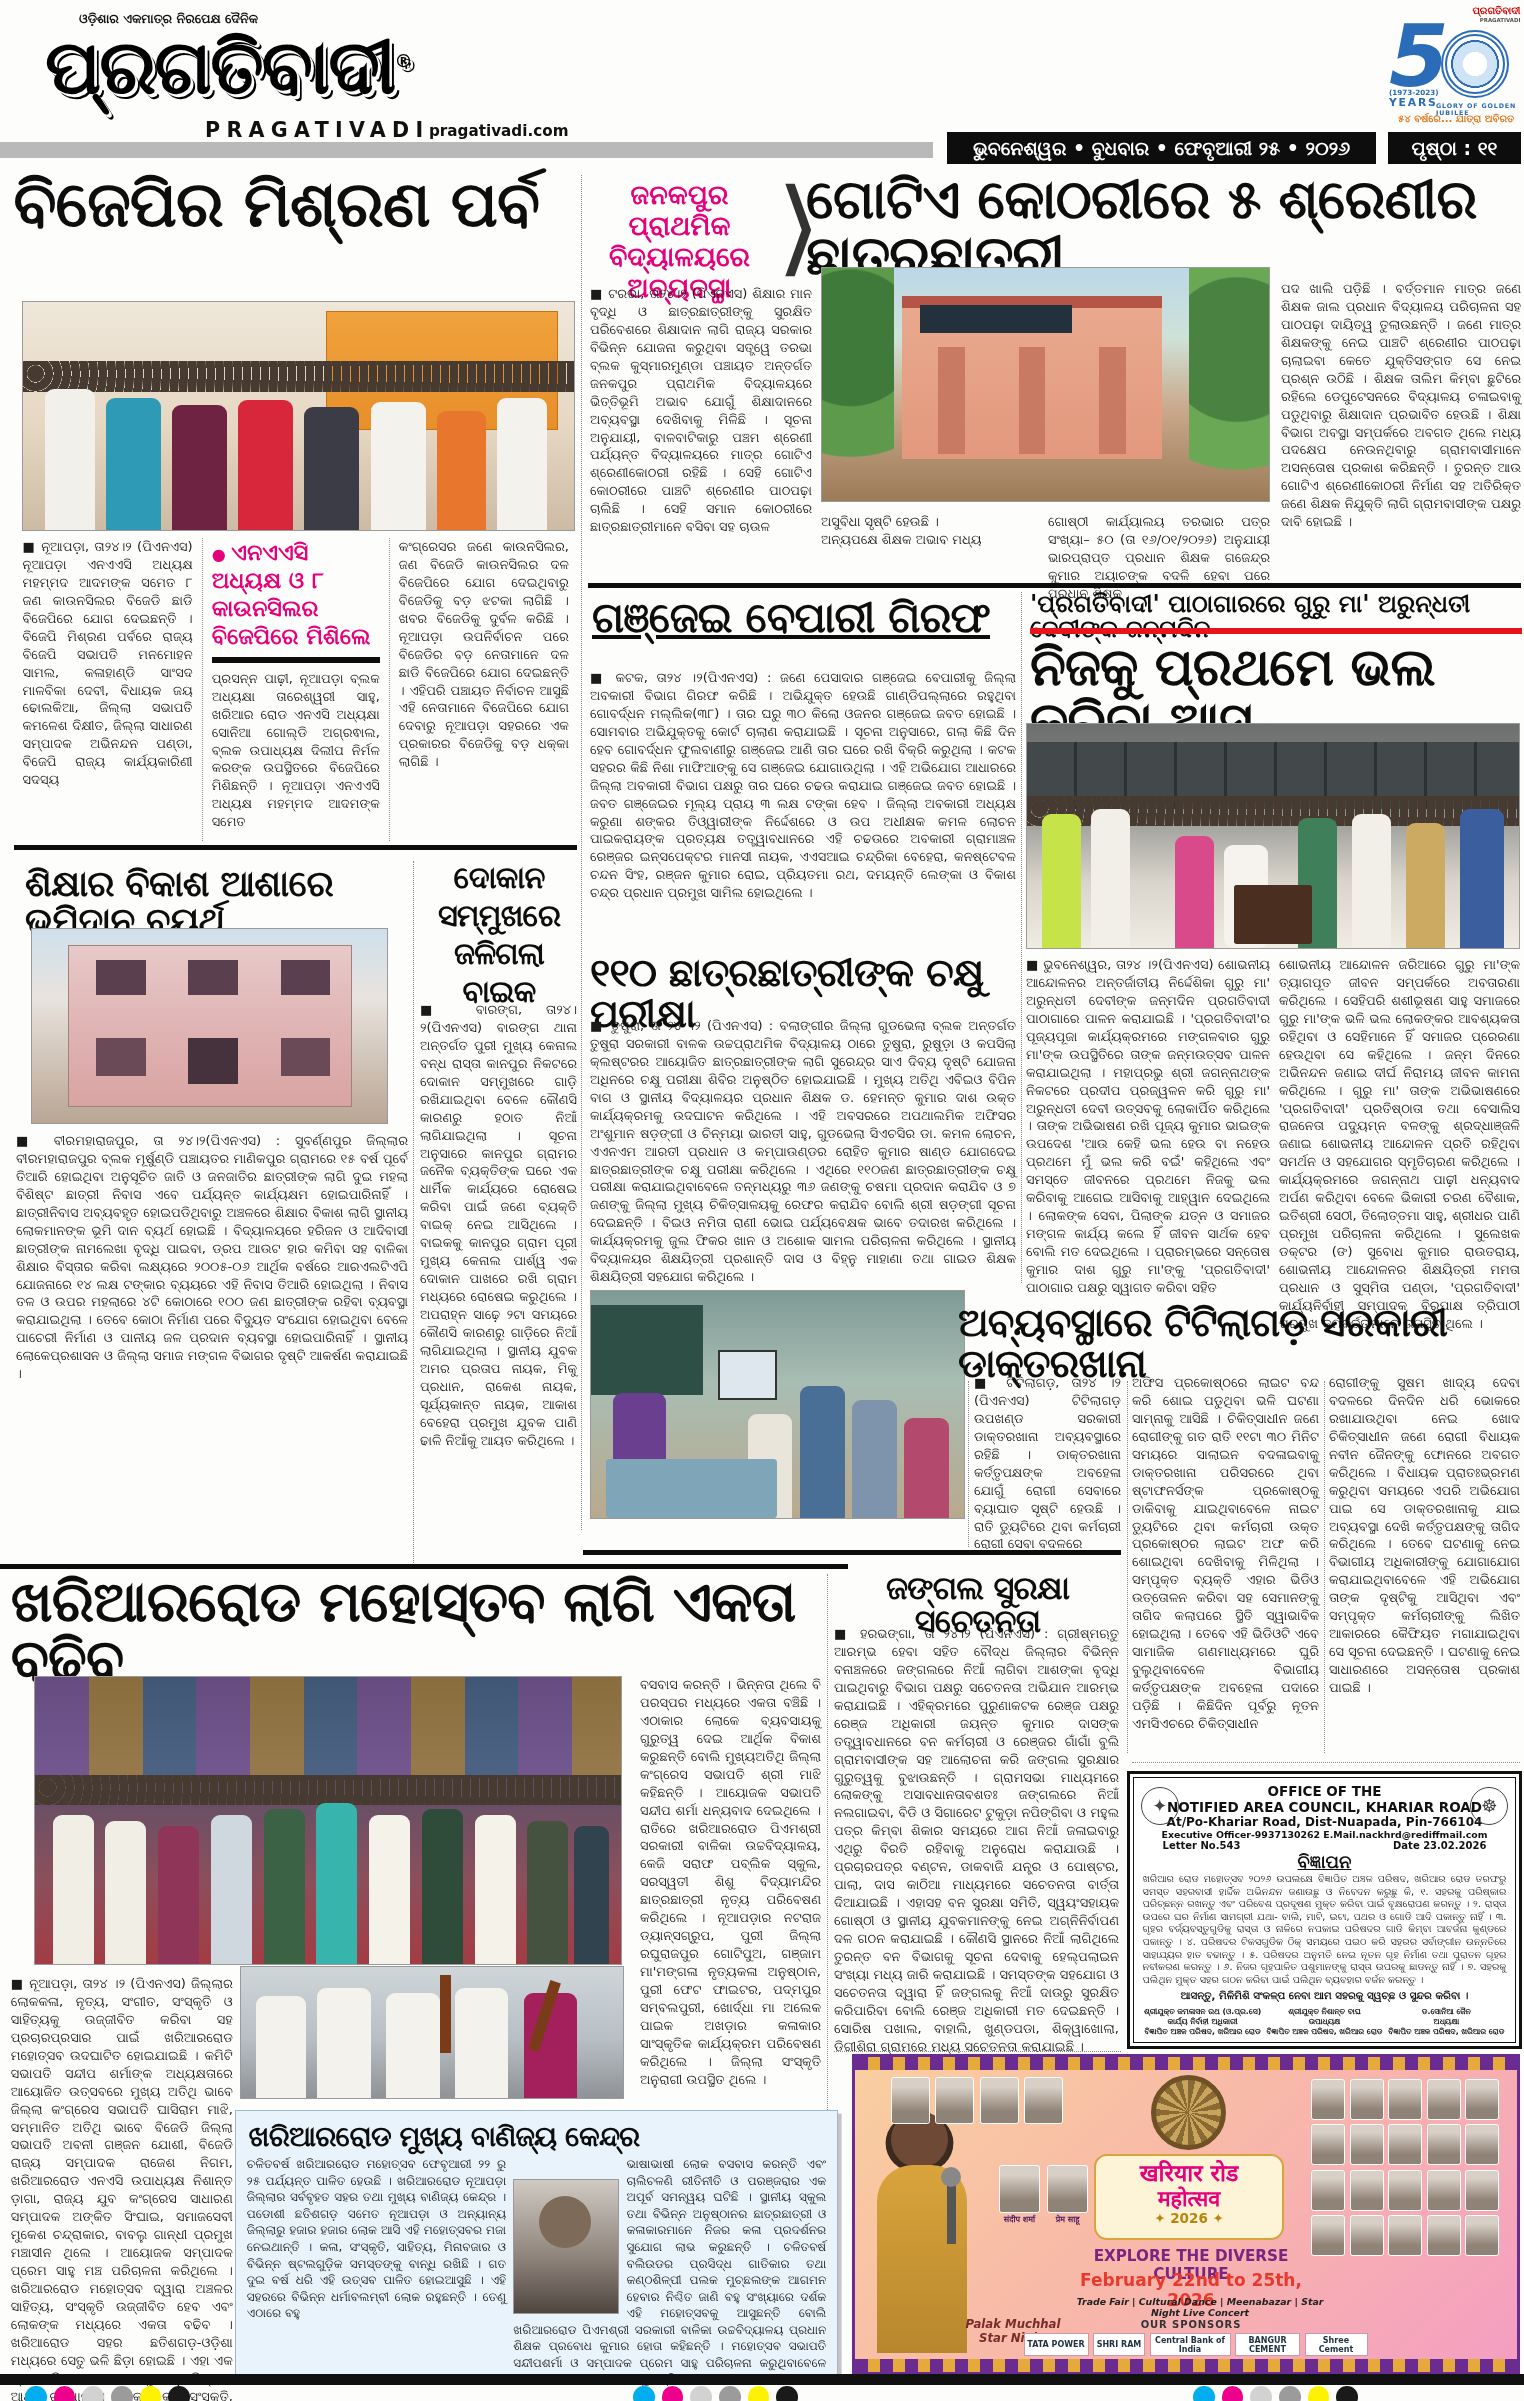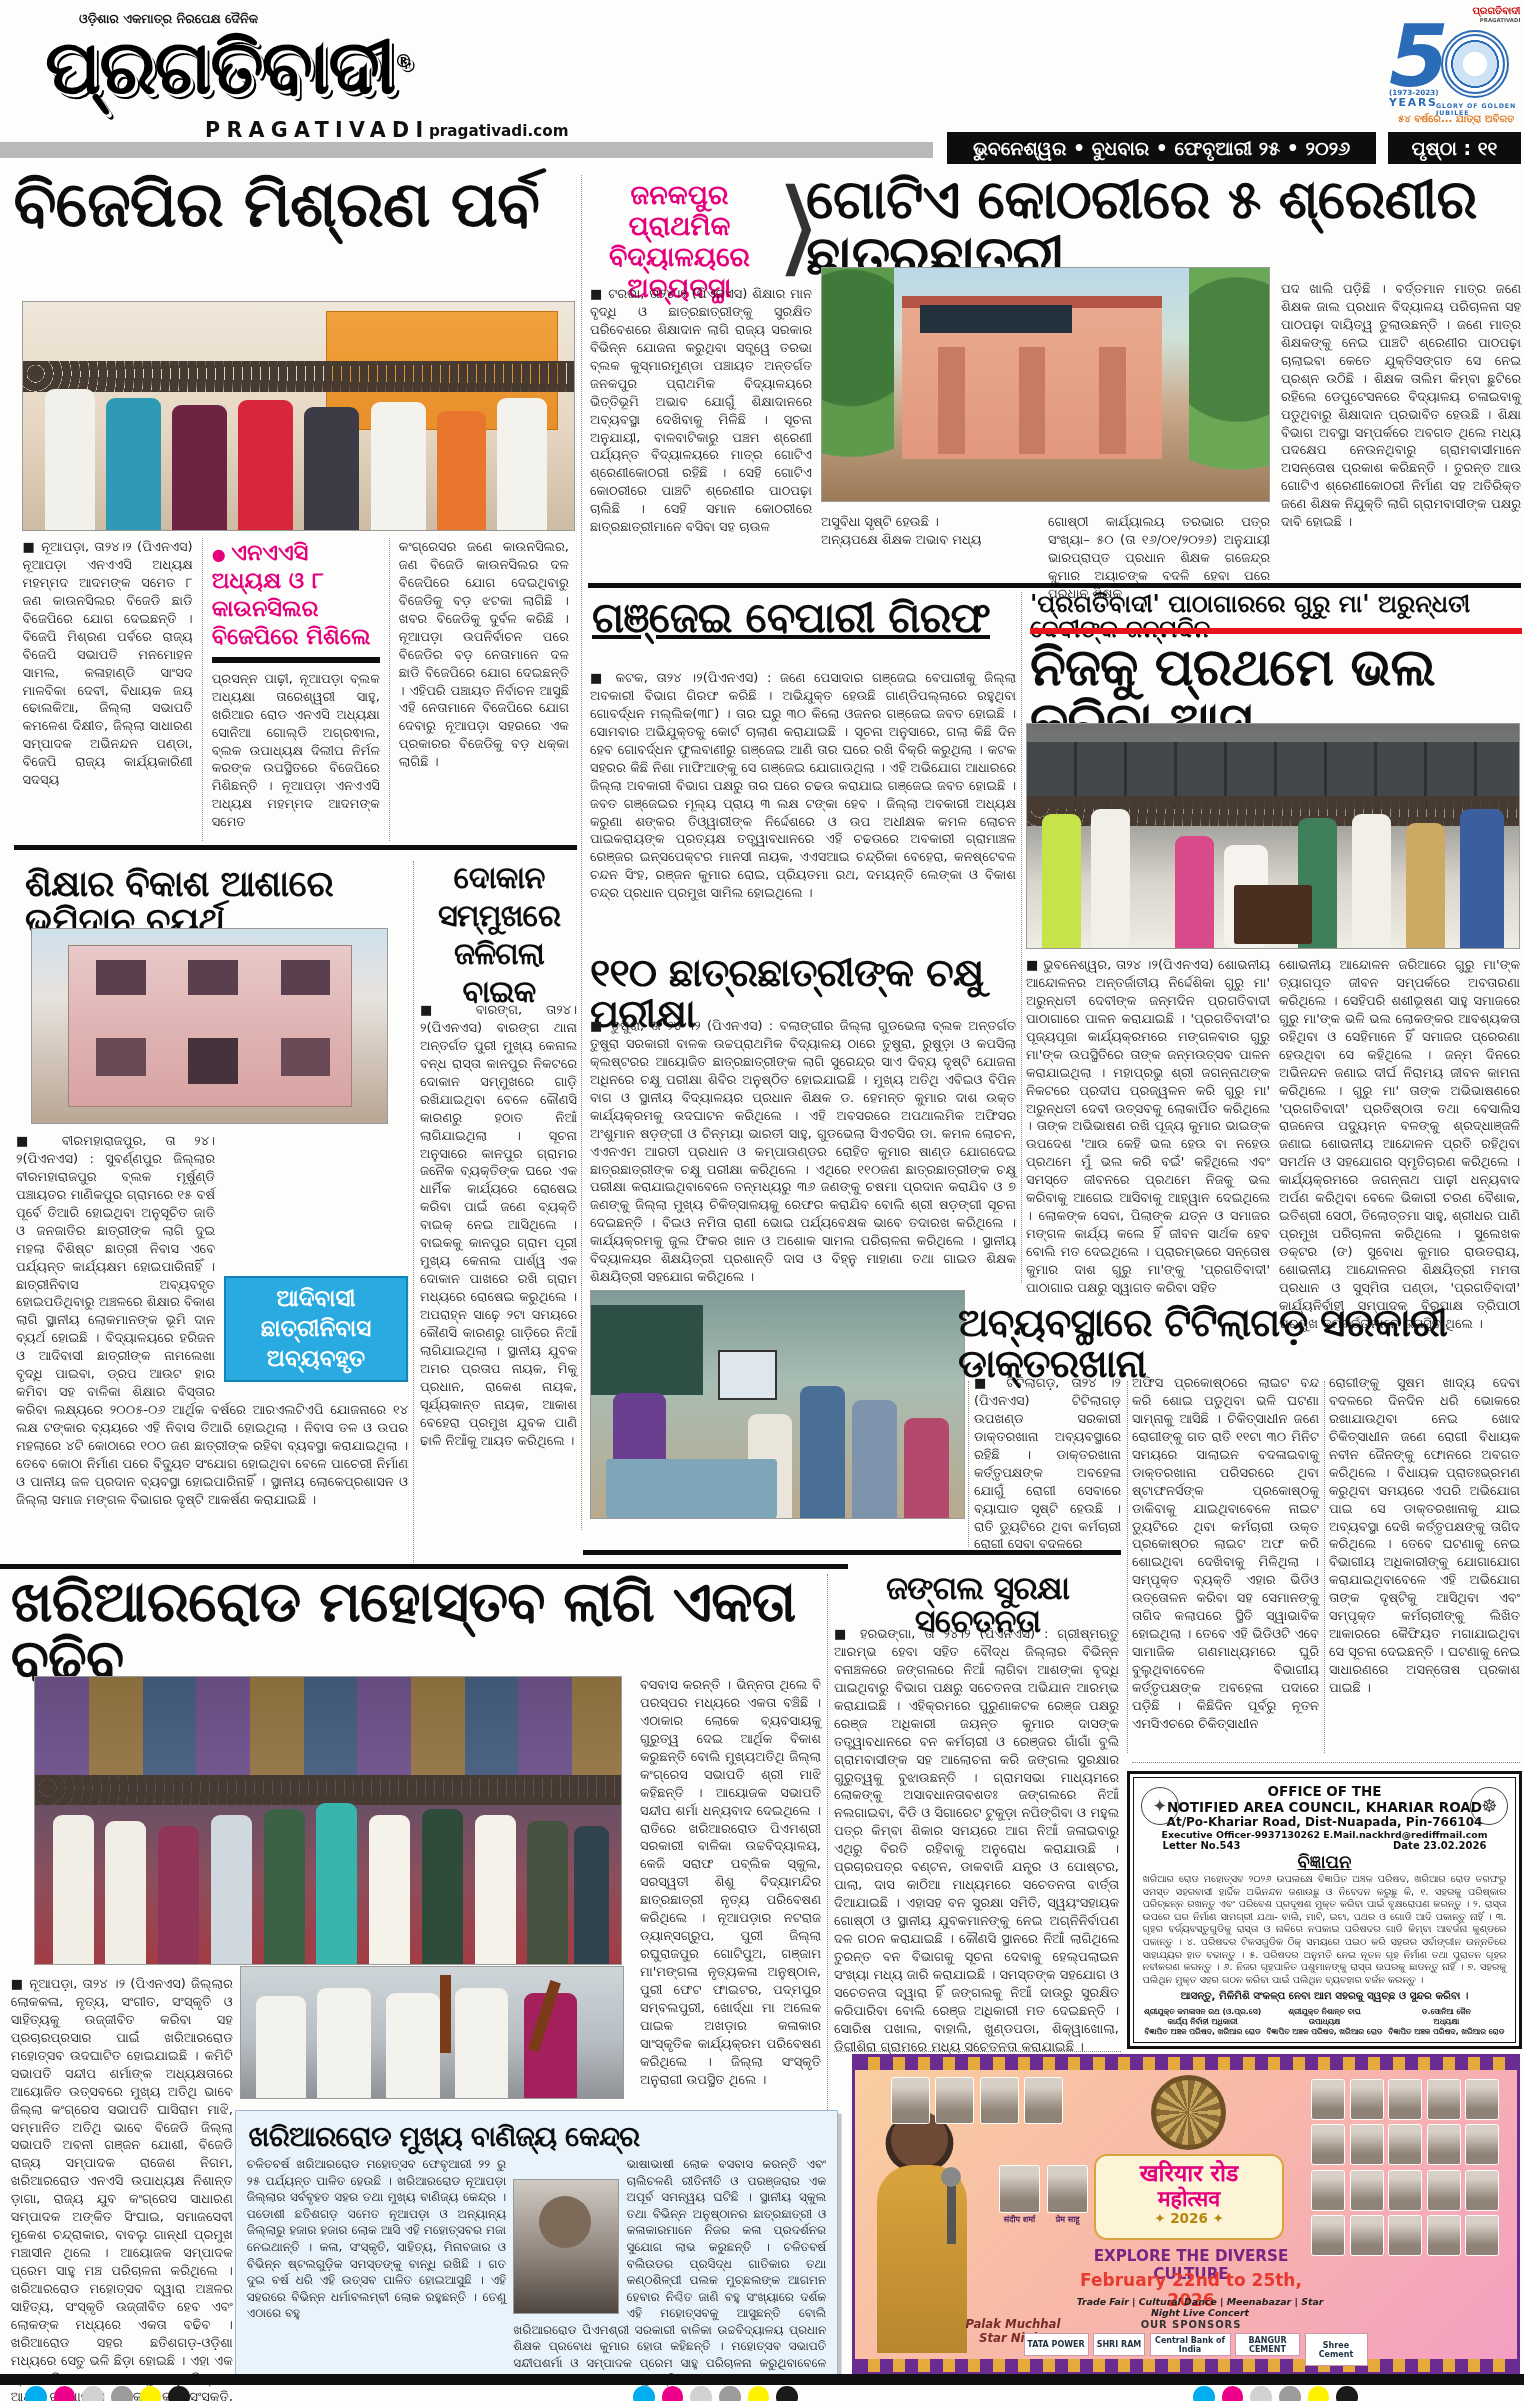--- a/index.html
+++ b/index.html
@@ -140,21 +140,20 @@
     <div class="abs photo" style="left:31px;top:928px;width:357px;height:196px;background:linear-gradient(180deg,#cfe0ec 0%,#e8e3de 35%,#b9a694 100%);" data-name="photo-hostel-building">
       <div class="abs" style="left:10%;top:8%;width:80%;height:84%;background:linear-gradient(180deg,#e8c9c9 0%,#e0b4b4 50%,#d9a3a3 100%);border:1.8px solid #9c8477;" data-name="hostel-building-graphic"></div>
       <div class="abs" style="left:18%;top:16%;width:14%;height:18%;background:#5a3f4e;" data-name="window-graphic"></div>
       <div class="abs" style="left:44%;top:16%;width:14%;height:18%;background:#5a3f4e;" data-name="window-graphic"></div>
       <div class="abs" style="left:70%;top:16%;width:14%;height:18%;background:#5a3f4e;" data-name="window-graphic"></div>
       <div class="abs" style="left:18%;top:56%;width:14%;height:20%;background:#6b4a58;" data-name="window-graphic"></div>
       <div class="abs" style="left:44%;top:56%;width:14%;height:24%;background:#46323c;" data-name="door-graphic"></div>
       <div class="abs" style="left:70%;top:56%;width:14%;height:20%;background:#6b4a58;" data-name="window-graphic"></div>
     </div>
     <div class="abs body-txt" style="left:16px;top:1132px;width:392px;height:432px;" data-name="article-e-body">
-      <div class="bluebox" style="float:right;width:184px;height:106px;margin:144px 0 7.2px 9px;font-size:23px;" data-name="bluebox-e">ଆଦିବାସୀ ଛାତ୍ରୀନିବାସ ଅବ୍ୟବହୃତ</div>
       <span data-name="article-e-text">■ ବୀରମହାରାଜପୁର, ତା ୨୪।୨(ପିଏନଏସ) : ସୁବର୍ଣ୍ଣପୁର ଜିଲ୍ଲାର ବୀରମହାରାଜପୁର ବ୍ଲକ ମୂର୍ଷୁଣ୍ଡି ପଞ୍ଚାୟତର ମାଣିକପୁର ଗ୍ରାମରେ ୧୫ ବର୍ଷ ପୂର୍ବେ ତିଆରି ହୋଇଥିବା ଅନୁସୂଚିତ ଜାତି ଓ ଜନଜାତିର ଛାତ୍ରୀଙ୍କ ଲାଗି ଦୁଇ ମହଲା ବିଶିଷ୍ଟ ଛାତ୍ରୀ ନିବାସ ଏବେ ପର୍ଯ୍ୟନ୍ତ କାର୍ଯ୍ୟକ୍ଷମ ହୋଇପାରିନାହିଁ । ଛାତ୍ରୀନିବାସ ଅବ୍ୟବହୃତ ହୋଇପଡିଥିବାରୁ ଅଞ୍ଚଳରେ ଶିକ୍ଷାର ବିକାଶ ଲାଗି ସ୍ଥାନୀୟ ଲୋକମାନଙ୍କ ଭୂମି ଦାନ ବ୍ୟର୍ଥ ହୋଇଛି । ବିଦ୍ୟାଳୟରେ ହରିଜନ ଓ ଆଦିବାସୀ ଛାତ୍ରୀଙ୍କ ନାମଲେଖା ବୃଦ୍ଧି ପାଇବା, ଡ୍ରପ ଆଉଟ ହାର କମିବା ସହ ବାଳିକା ଶିକ୍ଷାର ବିସ୍ତାର କରିବା ଲକ୍ଷ୍ୟରେ ୨୦୦୫-୦୬ ଆର୍ଥିକ ବର୍ଷରେ ଆରଏଲଟିଏପି ଯୋଜନାରେ ୧୪ ଲକ୍ଷ ଟଙ୍କାର ବ୍ୟୟରେ ଏହି ନିବାସ ତିଆରି ହୋଇଥିଲା । ନିବାସ ତଳ ଓ ଉପର ମହଲାରେ ୪ଟି କୋଠାରେ ୧୦୦ ଜଣ ଛାତ୍ରୀଙ୍କ ରହିବା ବ୍ୟବସ୍ଥା କରାଯାଇଥିଲା । ତେବେ କୋଠା ନିର୍ମାଣ ପରେ ବିଦ୍ୟୁତ ସଂଯୋଗ ହୋଇଥିବା ବେଳେ ପାଚେରୀ ନିର୍ମାଣ ଓ ପାନୀୟ ଜଳ ପ୍ରଦାନ ବ୍ୟବସ୍ଥା ହୋଇପାରିନାହିଁ । ସ୍ଥାନୀୟ ଲୋକେପ୍ରଶାସନ ଓ ଜିଲ୍ଲା ସମାଜ ମଙ୍ଗଳ ବିଭାଗର ଦୃଷ୍ଟି ଆକର୍ଷଣ କରାଯାଇଛି ।</span>
     </div>
     <div class="abs dotv" style="left:413px;top:861px;height:704px;" data-name="column-separator"></div>
     <div class="abs body-txt" style="left:420px;top:1001px;width:157px;height:563px;" data-name="article-f-body">■ ବାରଙ୍ଗ, ତା୨୪।୨(ପିଏନଏସ) ବାରଙ୍ଗ ଥାନା ଅନ୍ତର୍ଗତ ପୁରୀ ମୁଖ୍ୟ କେନାଲ ବନ୍ଧ ରାସ୍ତା କାନପୁର ନିକଟରେ ଦୋକାନ ସମ୍ମୁଖରେ ଗାଡ଼ି ରଖିଯାଇଥିବା ବେଳେ କୌଣସି କାରଣରୁ ହଠାତ ନିଆଁ ଲାଗିଯାଇଥିଲା । ସୂଚନା ଅନୁସାରେ କାନପୁର ଗ୍ରାମର ଜନୈକ ବ୍ୟକ୍ତିଙ୍କ ଘରେ ଏକ ଧାର୍ମିକ କାର୍ଯ୍ୟରେ ରୋଷେଇ କରିବା ପାଇଁ ଜଣେ ବ୍ୟକ୍ତି ବାଇକ୍ ନେଇ ଆସିଥିଲେ । ବାଇକକୁ କାନପୁର ଗ୍ରାମ ପୂରୀ ମୁଖ୍ୟ କେନାଲ ପାର୍ଶ୍ୱ ଏକ ଦୋକାନ ପାଖରେ ରଖି ଗ୍ରାମ ମଧ୍ୟରେ ରୋଷେଇ କରୁଥିଲେ । ଅପରାହ୍ନ ସାଢ଼େ ୨ଟା ସମୟରେ କୌଣସି କାରଣରୁ ଗାଡ଼ିରେ ନିଆଁ ଲାଗିଯାଇଥିଲା । ସ୍ଥାନୀୟ ଯୁବକ ଅମର ପ୍ରତାପ ନାୟକ, ମିକୁ ପ୍ରଧାନ, ରାକେଶ ନାୟକ, ସୂର୍ଯ୍ୟକାନ୍ତ ନାୟକ, ଆକାଶ ବେହେରା ପ୍ରମୁଖ ଯୁବକ ପାଣି ଢାଳି ନିଆଁକୁ ଆୟତ କରିଥିଲେ ।</div>
   </section>
 
   <section data-name="article-eye-camp">
     <h2 class="abs hl" style="left:590px;top:953px;width:429px;font-size:39px;margin:0;" data-name="headline-g">୧୧୦ ଛାତ୍ରଛାତ୍ରୀଙ୍କ ଚକ୍ଷୁ ପରୀକ୍ଷା</h2>
     <div class="abs body-txt" style="left:590px;top:1017px;width:426px;height:267px;" data-name="article-g-body">■ ତୁଷୁରା, ତା ୨୪ ।୨ (ପିଏନଏସ) : ବଲାଙ୍ଗୀର ଜିଲ୍ଲା ଗୁଡଭେଲା ବ୍ଲକ ଅନ୍ତର୍ଗତ ତୁଷୁରା ସରକାରୀ ବାଳକ ଉଚ୍ଚପ୍ରାଥମିକ ବିଦ୍ୟାଳୟ ଠାରେ ତୁଷୁରା, ରୁଷୁଡ଼ା ଓ କପସିଲା କ୍ଲଷ୍ଟରର ଆୟୋଜିତ ଛାତ୍ରଛାତ୍ରୀଙ୍କ ଲାଗି ସୁରେନ୍ଦ୍ର ସାଏ ଦିବ୍ୟ ଦୃଷ୍ଟି ଯୋଜନା ଅଧିନରେ ଚକ୍ଷୁ ପରୀକ୍ଷା ଶିବିର ଅନୁଷ୍ଠିତ ହୋଇଯାଇଛି । ମୁଖ୍ୟ ଅତିଥି ଏବିଇଓ ବିପିନ ବାଗ ଓ ସ୍ଥାନୀୟ ବିଦ୍ୟାଳୟର ପ୍ରଧାନ ଶିକ୍ଷକ ଡ. ହେମନ୍ତ କୁମାର ଦାଶ ଉକ୍ତ କାର୍ଯ୍ୟକ୍ରମକୁ ଉଦଘାଟନ କରିଥିଲେ । ଏହି ଅବସରରେ ଅପଥାଲମିକ ଅଫିସର ଅଂଶୁମାନ ଷଡ଼ଙ୍ଗୀ ଓ ଚିନ୍ମୟା ଭାରତୀ ସାହୁ, ଗୁଡଭେଲା ସିଏଚସିର ଡା. କମଳ ଲୋଚନ, ଏଏନଏମ ଆରତୀ ପ୍ରଧାନ ଓ କମ୍ପାଉଣ୍ଡର ରୋହିତ କୁମାର ଷାଣ୍ଡ ଯୋଗଦେଇ ଛାତ୍ରଛାତ୍ରୀଙ୍କ ଚକ୍ଷୁ ପରୀକ୍ଷା କରିଥିଲେ । ଏଥିରେ ୧୧୦ଜଣ ଛାତ୍ରଛାତ୍ରୀଙ୍କ ଚକ୍ଷୁ ପରୀକ୍ଷା କରାଯାଇଥିବାବେଳେ ତନ୍ମଧ୍ୟରୁ ୩୬ ଜଣଙ୍କୁ ଚଷମା ପ୍ରଦାନ କରାଯିବ ଓ ୭ ଜଣଙ୍କୁ ଜିଲ୍ଲା ମୁଖ୍ୟ ଚିକିତ୍ସାଳୟକୁ ରେଫର କରାଯିବ ବୋଲି ଶ୍ରୀ ଷଡ଼ଙ୍ଗୀ ସୂଚନା ଦେଇଛନ୍ତି । ବିଇଓ ନମିତା ରାଣୀ ଭୋଇ ପର୍ଯ୍ୟବେକ୍ଷକ ଭାବେ ତଦାରଖ କରିଥିଲେ । କାର୍ଯ୍ୟକ୍ରମକୁ ଜୁଲ ଫିକର ଖାନ ଓ ଅଶୋକ ସାମଲ ପରିଚାଳନା କରିଥିଲେ । ସ୍ଥାନୀୟ ବିଦ୍ୟାଳୟର ଶିକ୍ଷୟିତ୍ରୀ ପ୍ରଶାନ୍ତି ଦାସ ଓ ବିହ୍ନୁ ମାହାଣା ତଥା ଗାଇଡ ଶିକ୍ଷକ ଶିକ୍ଷୟିତ୍ରୀ ସହଯୋଗ କରିଥିଲେ ।</div>
     <div class="abs photo" style="left:590px;top:1290px;width:375px;height:229px;background:linear-gradient(180deg,#7f9a96 0%,#a8bdb3 40%,#b9a98e 100%);" data-name="photo-eye-exam">
@@ -304,21 +303,21 @@
     </div>
     <div class="abs" style="left:224px;top:190px;width:224px;text-align:center;font-size:15.2px;font-weight:900;color:#7b2482;" data-name="ad-explore">EXPLORE THE DIVERSE CULTURE</div>
     <div class="abs" style="left:224px;top:213px;width:224px;text-align:center;font-size:17px;font-weight:900;color:#e8392e;" data-name="ad-dates">February 22nd to 25th, 2026</div>
     <div class="abs" style="left:215px;top:239px;width:260px;text-align:center;font-size:9.4px;font-weight:700;font-style:italic;color:#222;" data-name="ad-events">Trade Fair | Cultural Dance | Meenabazar | Star Night Live Concert</div>
     <div class="abs" style="left:260px;top:262px;width:152px;text-align:center;font-size:10px;font-weight:900;color:#333;letter-spacing:0.9px;" data-name="ad-sponsors-label">OUR SPONSORS</div>
     <div class="abs" style="left:161px;top:276px;width:359px;display:flex;gap:4.5px;justify-content:center;" data-name="ad-sponsors-row">
       <div class="chip" style="width:65px;height:23px;" data-name="sponsor-chip">TATA POWER</div>
       <div class="chip" style="width:52px;height:23px;" data-name="sponsor-chip">SHRI RAM</div>
       <div class="chip" style="width:81px;height:23px;" data-name="sponsor-chip">Central Bank of India</div>
       <div class="chip" style="width:65px;height:23px;" data-name="sponsor-chip">BANGUR CEMENT</div>
-      <div class="chip" style="width:63px;height:33px;" data-name="sponsor-chip">Shree Cement</div>
+      <div class="chip" style="width:63px;height:23px;" data-name="sponsor-chip">Shree Cement</div>
     </div>
 
     <div class="abs" style="right:12.6px;top:21.5px;width:193px;display:flex;flex-wrap:wrap;gap:4.5px;" data-name="ad-member-portrait-grid">
       <div class="port" style="width:34px;height:41px;" data-name="member-portrait"></div>
       <div class="port" style="width:34px;height:41px;" data-name="member-portrait"></div>
       <div class="port" style="width:34px;height:41px;" data-name="member-portrait"></div>
       <div class="port" style="width:34px;height:41px;" data-name="member-portrait"></div>
       <div class="port" style="width:34px;height:41px;" data-name="member-portrait"></div>
       <div class="port" style="width:34px;height:41px;" data-name="member-portrait"></div>
       <div class="port" style="width:34px;height:41px;" data-name="member-portrait"></div>

